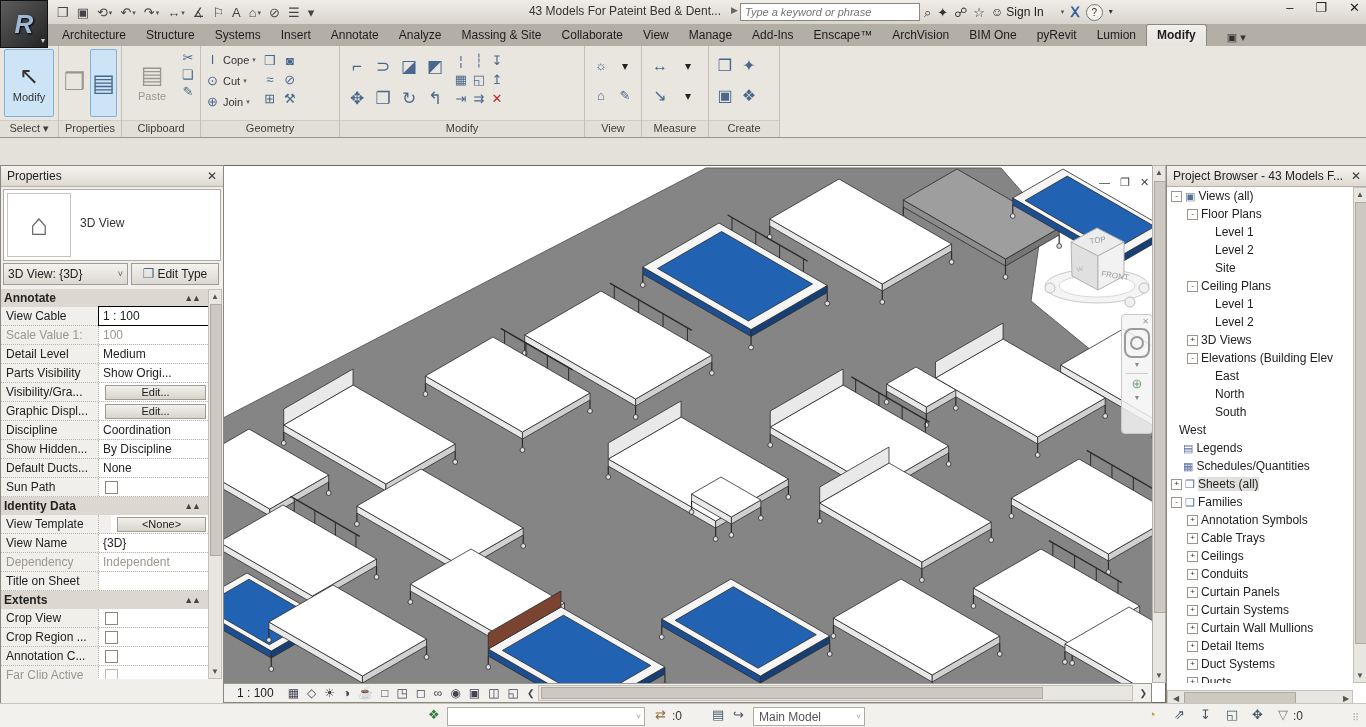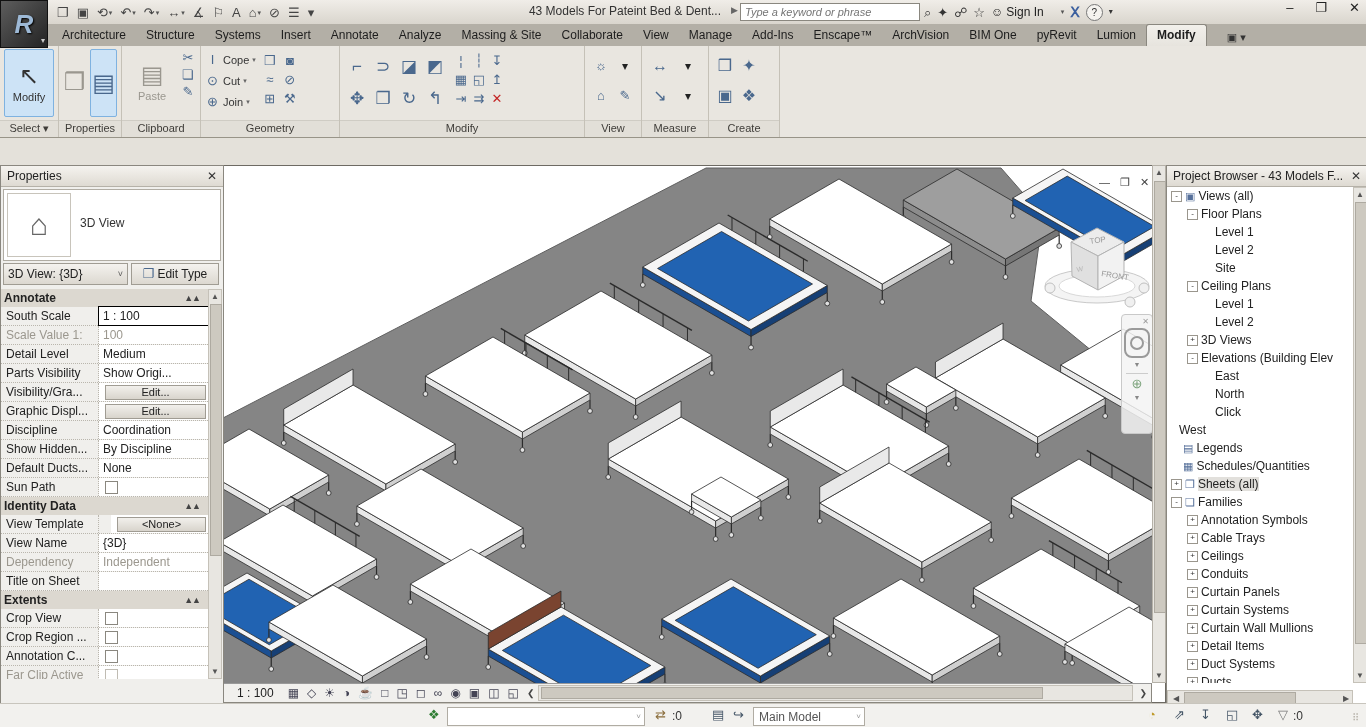--- a/index.html
+++ b/index.html
@@ -397,21 +397,21 @@
         <span class="sicon">❐</span>
         <span>Edit Type</span>
       </div>
     </div>
     <div class="pgrid" id="pgrid">
         <div class="pgroup">
           <span>Annotate</span>
           <span class="chev">▲▲</span>
         </div>
         <div class="prow">
-          <div class="pl">South Scale</div>
+          <div class="pl">View Cable</div>
           <div class="pv valsel">1 : 100</div>
         </div>
         <div class="prow dis">
           <div class="pl">Scale Value    1:</div>
           <div class="pv">100</div>
         </div>
         <div class="prow">
           <div class="pl">Detail Level</div>
           <div class="pv">Medium</div>
         </div>
@@ -954,21 +954,21 @@
         <div class="trow" style="padding-left: 36px;">
           <span style="width: 12px; flex: 0 0 auto;"></span>
           <span>East</span>
         </div>
         <div class="trow" style="padding-left: 36px;">
           <span style="width: 12px; flex: 0 0 auto;"></span>
           <span>North</span>
         </div>
         <div class="trow" style="padding-left: 36px;">
           <span style="width: 12px; flex: 0 0 auto;"></span>
-          <span>Click</span>
+          <span>South</span>
         </div>
         <div class="trow" style="">
           <span style="width: 12px; flex: 0 0 auto;"></span>
           <span>West</span>
         </div>
         <div class="trow" style="padding-left: 4px;">
           <span style="width: 12px; flex: 0 0 auto;"></span>
           <span class="tico">▤</span>
           <span>Legends</span>
         </div>

